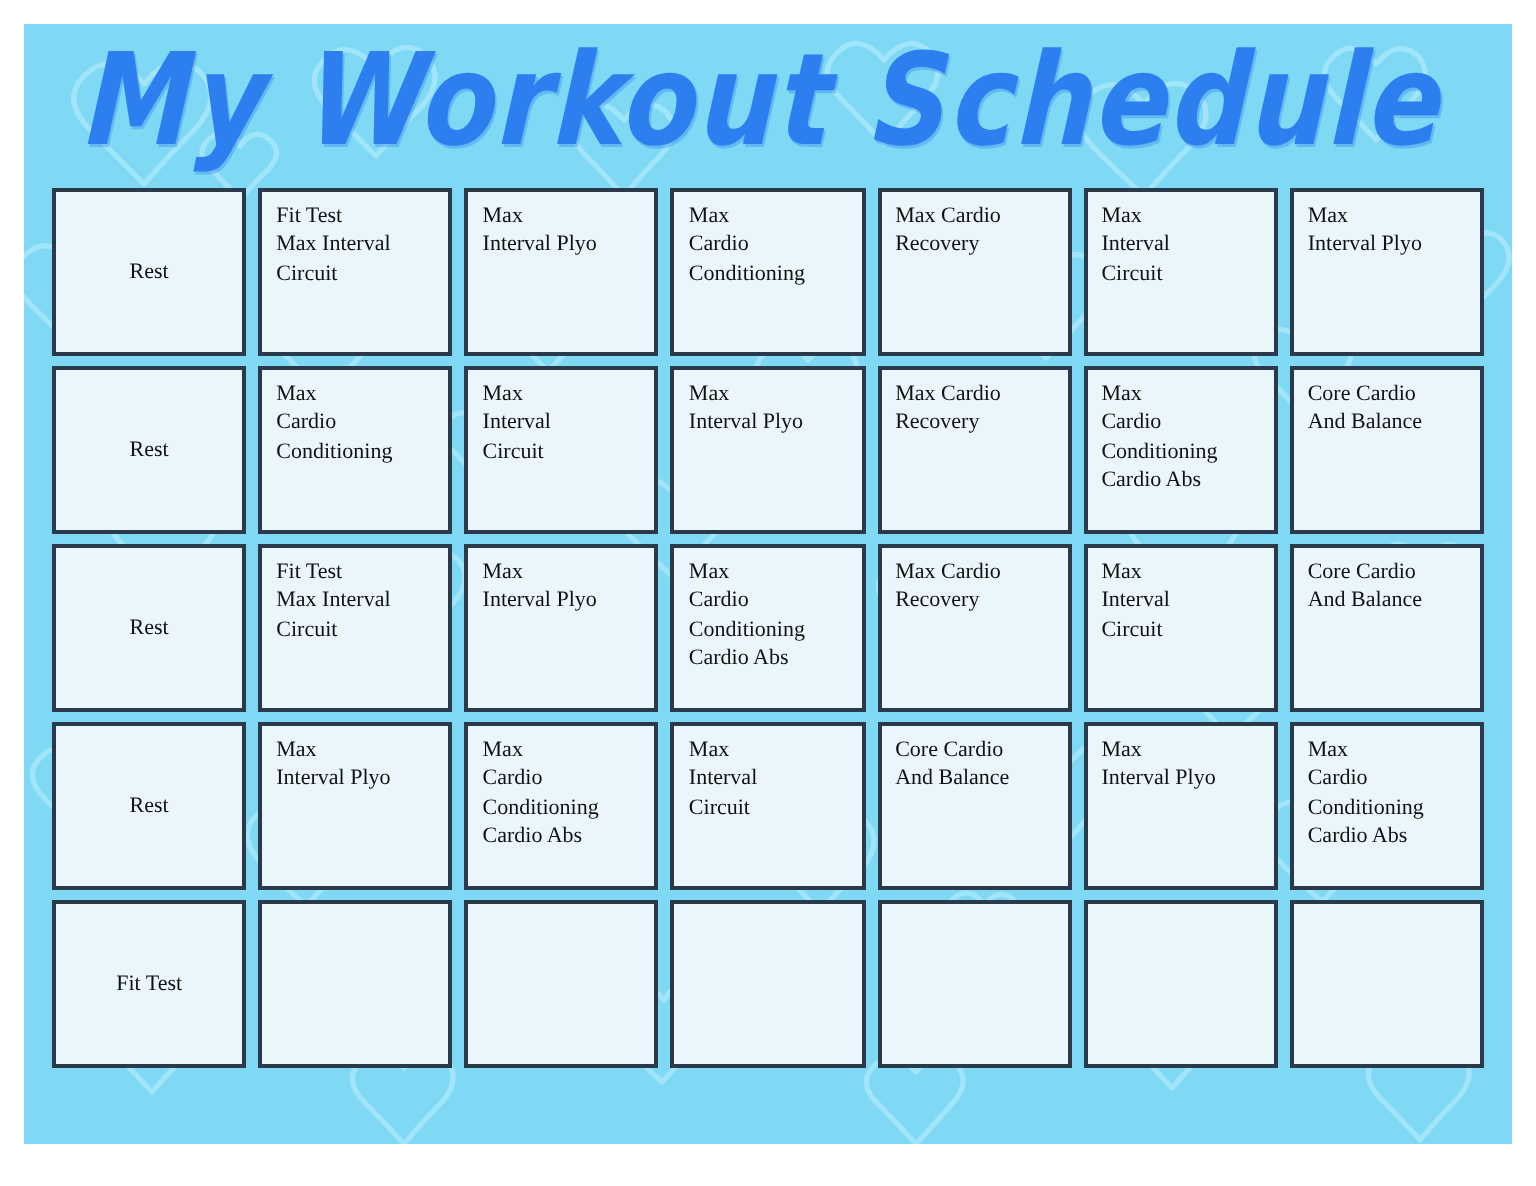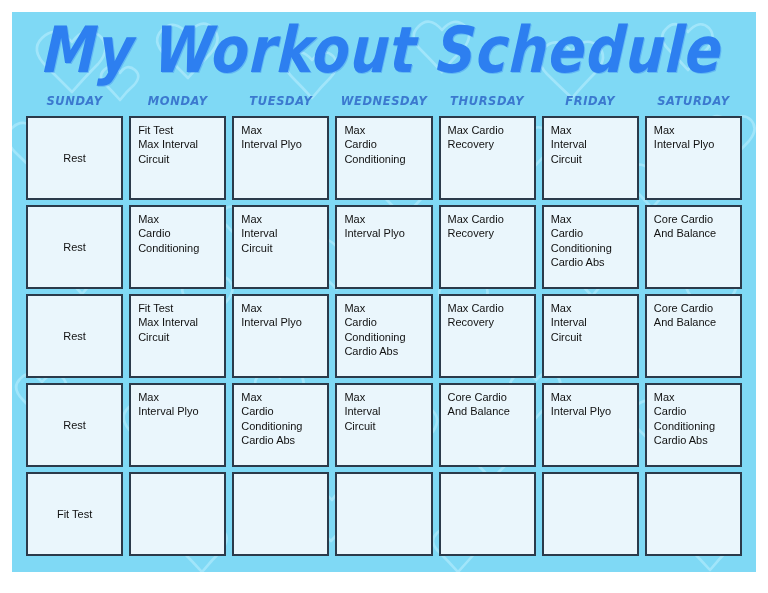--- a/index.html
+++ b/index.html
@@ -112,21 +112,21 @@
 
   .cell {
     background: #eaf6fc;
     border: 2px solid #2b3a4a;
     box-sizing: border-box;
     padding: 5px 6px 4px 7px;
     overflow: hidden;
     display: block;
   }
   .cell-text {
-    font-family: Liberation Sans, sans-serif;
+    font-family: Liberation Serif, serif;
     font-size: 11px;
     line-height: 1.30;
     color: #111111;
     white-space: pre-line;
     display: block;
   }
   
   .cell.centered {
     display: flex;
     align-items: center;
@@ -188,29 +188,20 @@
         <path d="M480 440 q-8 -10 -16 -2 q-7 7 2 15 q7 7 14 15 q7 -9 14 -15 q8 -9 1 -15 q-8 -7 -15 3"></path>
       </g>
     </svg>
 
     <div id="content">
 
       <div id="title-wrap">
         <div id="title">My Workout Schedule</div>
       </div>
 
-      <div id="dayheaders">
-          <div class="dayname">SUNDAY</div>
-          <div class="dayname">MONDAY</div>
-          <div class="dayname">TUESDAY</div>
-          <div class="dayname">WEDNESDAY</div>
-          <div class="dayname">THURSDAY</div>
-          <div class="dayname">FRIDAY</div>
-          <div class="dayname">SATURDAY</div>
-        </div>
 
       <div id="grid">
           <div class="cell centered">
             <span class="cell-text">Rest</span>
           </div>
           <div class="cell">
             <span class="cell-text">Fit Test
 Max Interval
 Circuit</span>
           </div>

